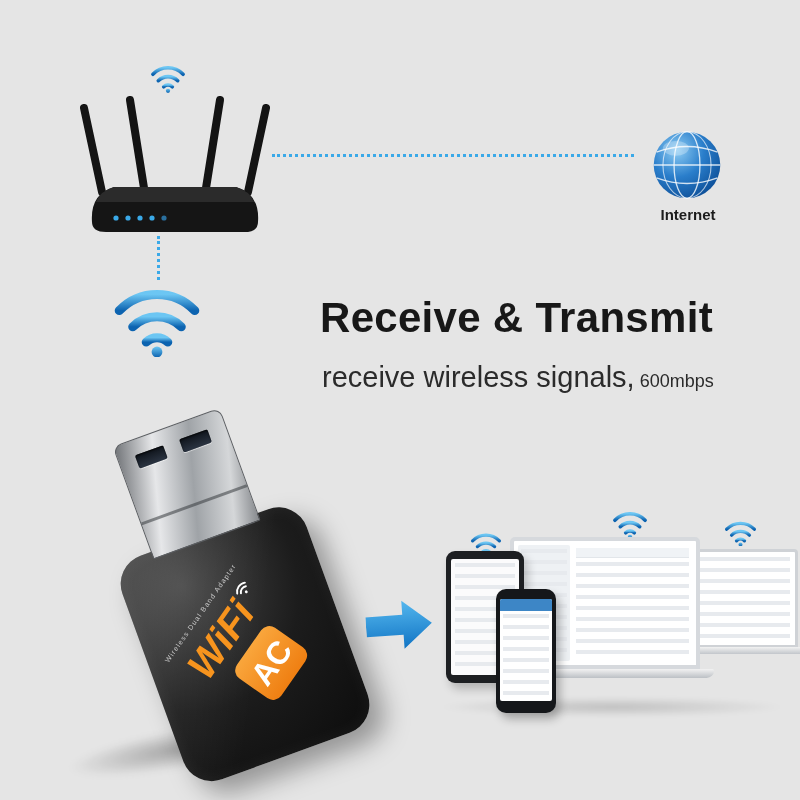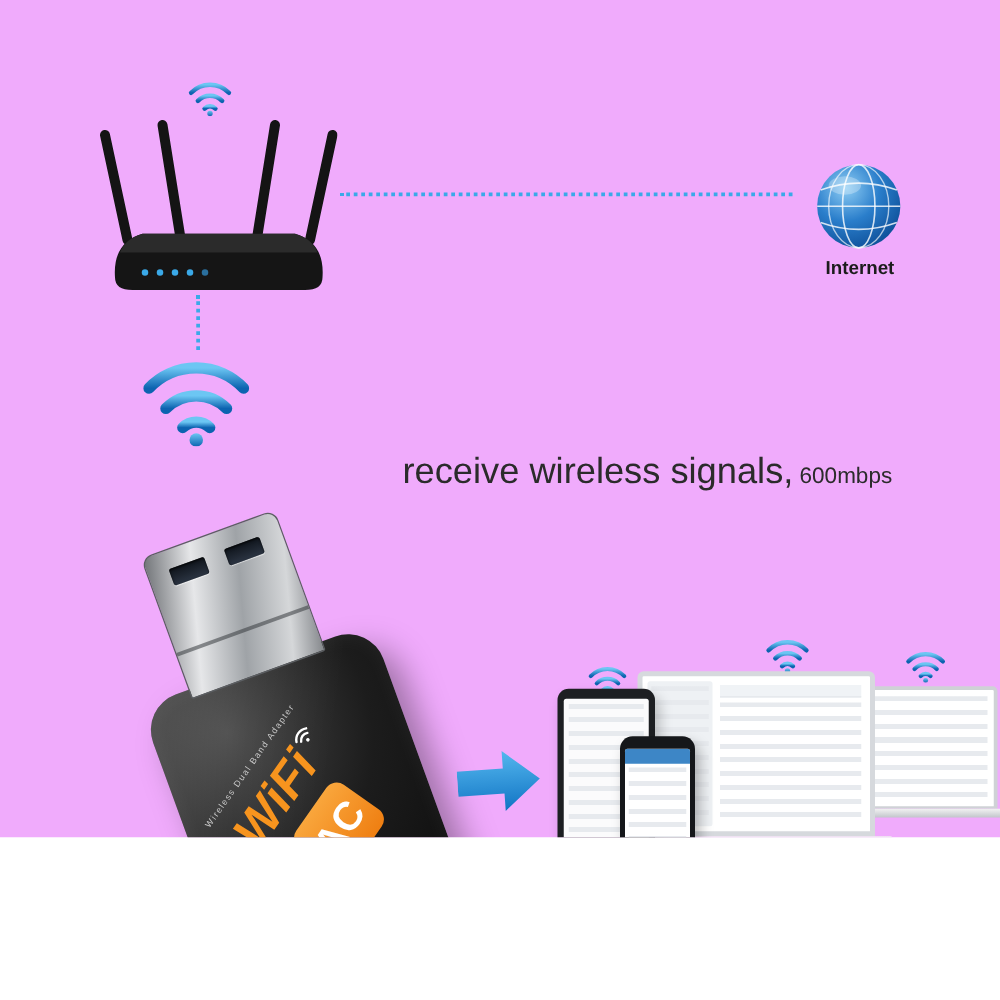--- a/index.html
+++ b/index.html
@@ -1,17 +1,17 @@
 <!DOCTYPE html>
 <html><head>
 <meta charset="utf-8">
 <style>
   html,body{margin:0;padding:0;background:#fff;}
   .scene{
-    position:relative;width:800px;height:670px;background:#f0abfc;overflow:hidden;
+    position:relative;width:800px;height:800px;background:#e5e5e5;overflow:hidden;
     font-family:"Liberation Sans",sans-serif;
   }
   
   .dotted-h{position:absolute;left:272px;top:154px;width:362px;height:0;border-top:3px dotted #3aa9e8;}
   .dotted-v{position:absolute;left:157px;top:236px;width:0;height:44px;border-left:3px dotted #3aa9e8;}
   
   .wifi{position:absolute;}
   .wifi svg{display:block;width:100%;height:auto;}
   .wifi-router{left:150px;top:62px;width:36px;}
   .wifi-receiver{left:112px;top:280px;width:90px;}
@@ -146,20 +146,21 @@
 
   <div class="wifi wifi-receiver">
     <svg viewBox="0 0 100 86">
         <path d="M8 34 A58 58 0 0 1 92 34" fill="none" stroke="url(#wifiGrad)" stroke-width="10" stroke-linecap="round"></path>
         <path d="M23 52 A38 38 0 0 1 77 52" fill="none" stroke="url(#wifiGrad)" stroke-width="10" stroke-linecap="round"></path>
         <path d="M38 69 A17 17 0 0 1 62 69" fill="none" stroke="url(#wifiGrad)" stroke-width="10" stroke-linecap="round"></path>
         <circle cx="50" cy="80" r="6" fill="url(#wifiGrad)"></circle>
       </svg>
   </div>
 
+  <div class="headline">Receive &amp; Transmit</div>
   <div class="subtitle">
     <span>receive wireless signals,</span><span class="speed"> 600mbps</span><br>
   </div>
 
   <div class="adapter-shadow"></div>
   <div class="adapter">
     <div class="usb-plug">
       <div class="plug-slot s1"></div>
       <div class="plug-slot s2"></div>
       <div class="plug-seam"></div>

